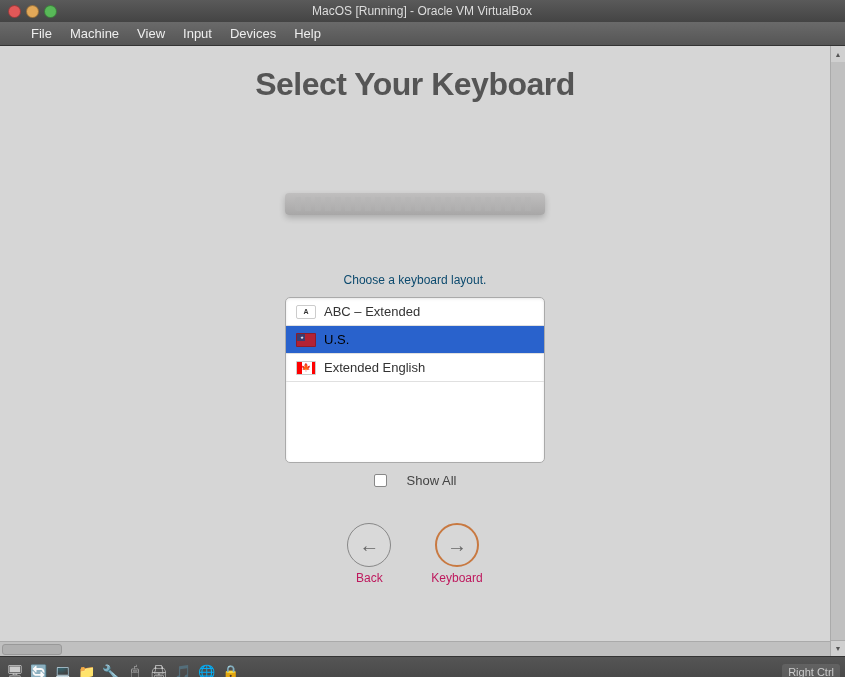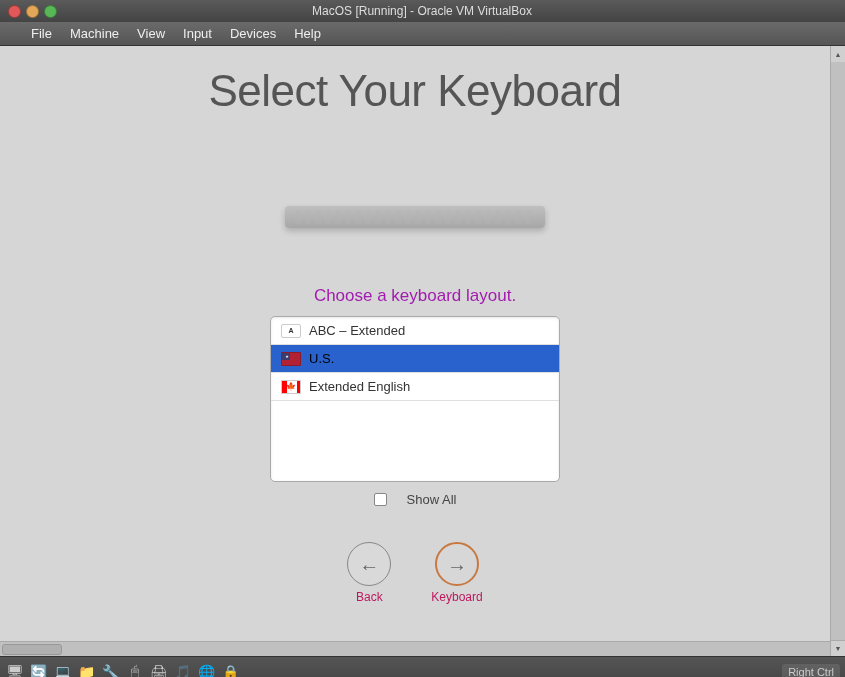--- a/index.html
+++ b/index.html
@@ -52,22 +52,22 @@
     .menu-item {
       color: #eee;
       font-size: 13px;
       padding: 2px 8px;
       border-radius: 3px;
       cursor: pointer;
     }
 
     
     .page-title {
-      font-size: 44px;
-      font-weight: 400;
+      font-size: 32px;
+      font-weight: 700;
       color: #555;
       margin-top: 20px;
       letter-spacing: -0.5px;
     }
 
     
     .keyboard-image {
       margin-top: 100px;
       width: 260px;
       height: 30px;
@@ -92,28 +92,28 @@
         rgba(180,180,180,0.4) 0px,
         rgba(180,180,180,0.4) 6px,
         transparent 6px,
         transparent 10px
       );
       border-radius: 2px;
     }
 
     
     .prompt-text {
-      font-size: 17px;
-      color: #a21caf;
+      font-size: 12px;
+      color: #0c4a6e;
       margin-top: 60px;
     }
 
     
     .layout-box {
-      width: 290px;
+      width: 260px;
       margin-top: 10px;
       background: white;
       border: 1px solid #aaa;
       border-radius: 5px;
       overflow: hidden;
       box-shadow: inset 0 1px 3px rgba(0,0,0,0.1);
     }
     .layout-item {
       display: flex;
       align-items: center;

